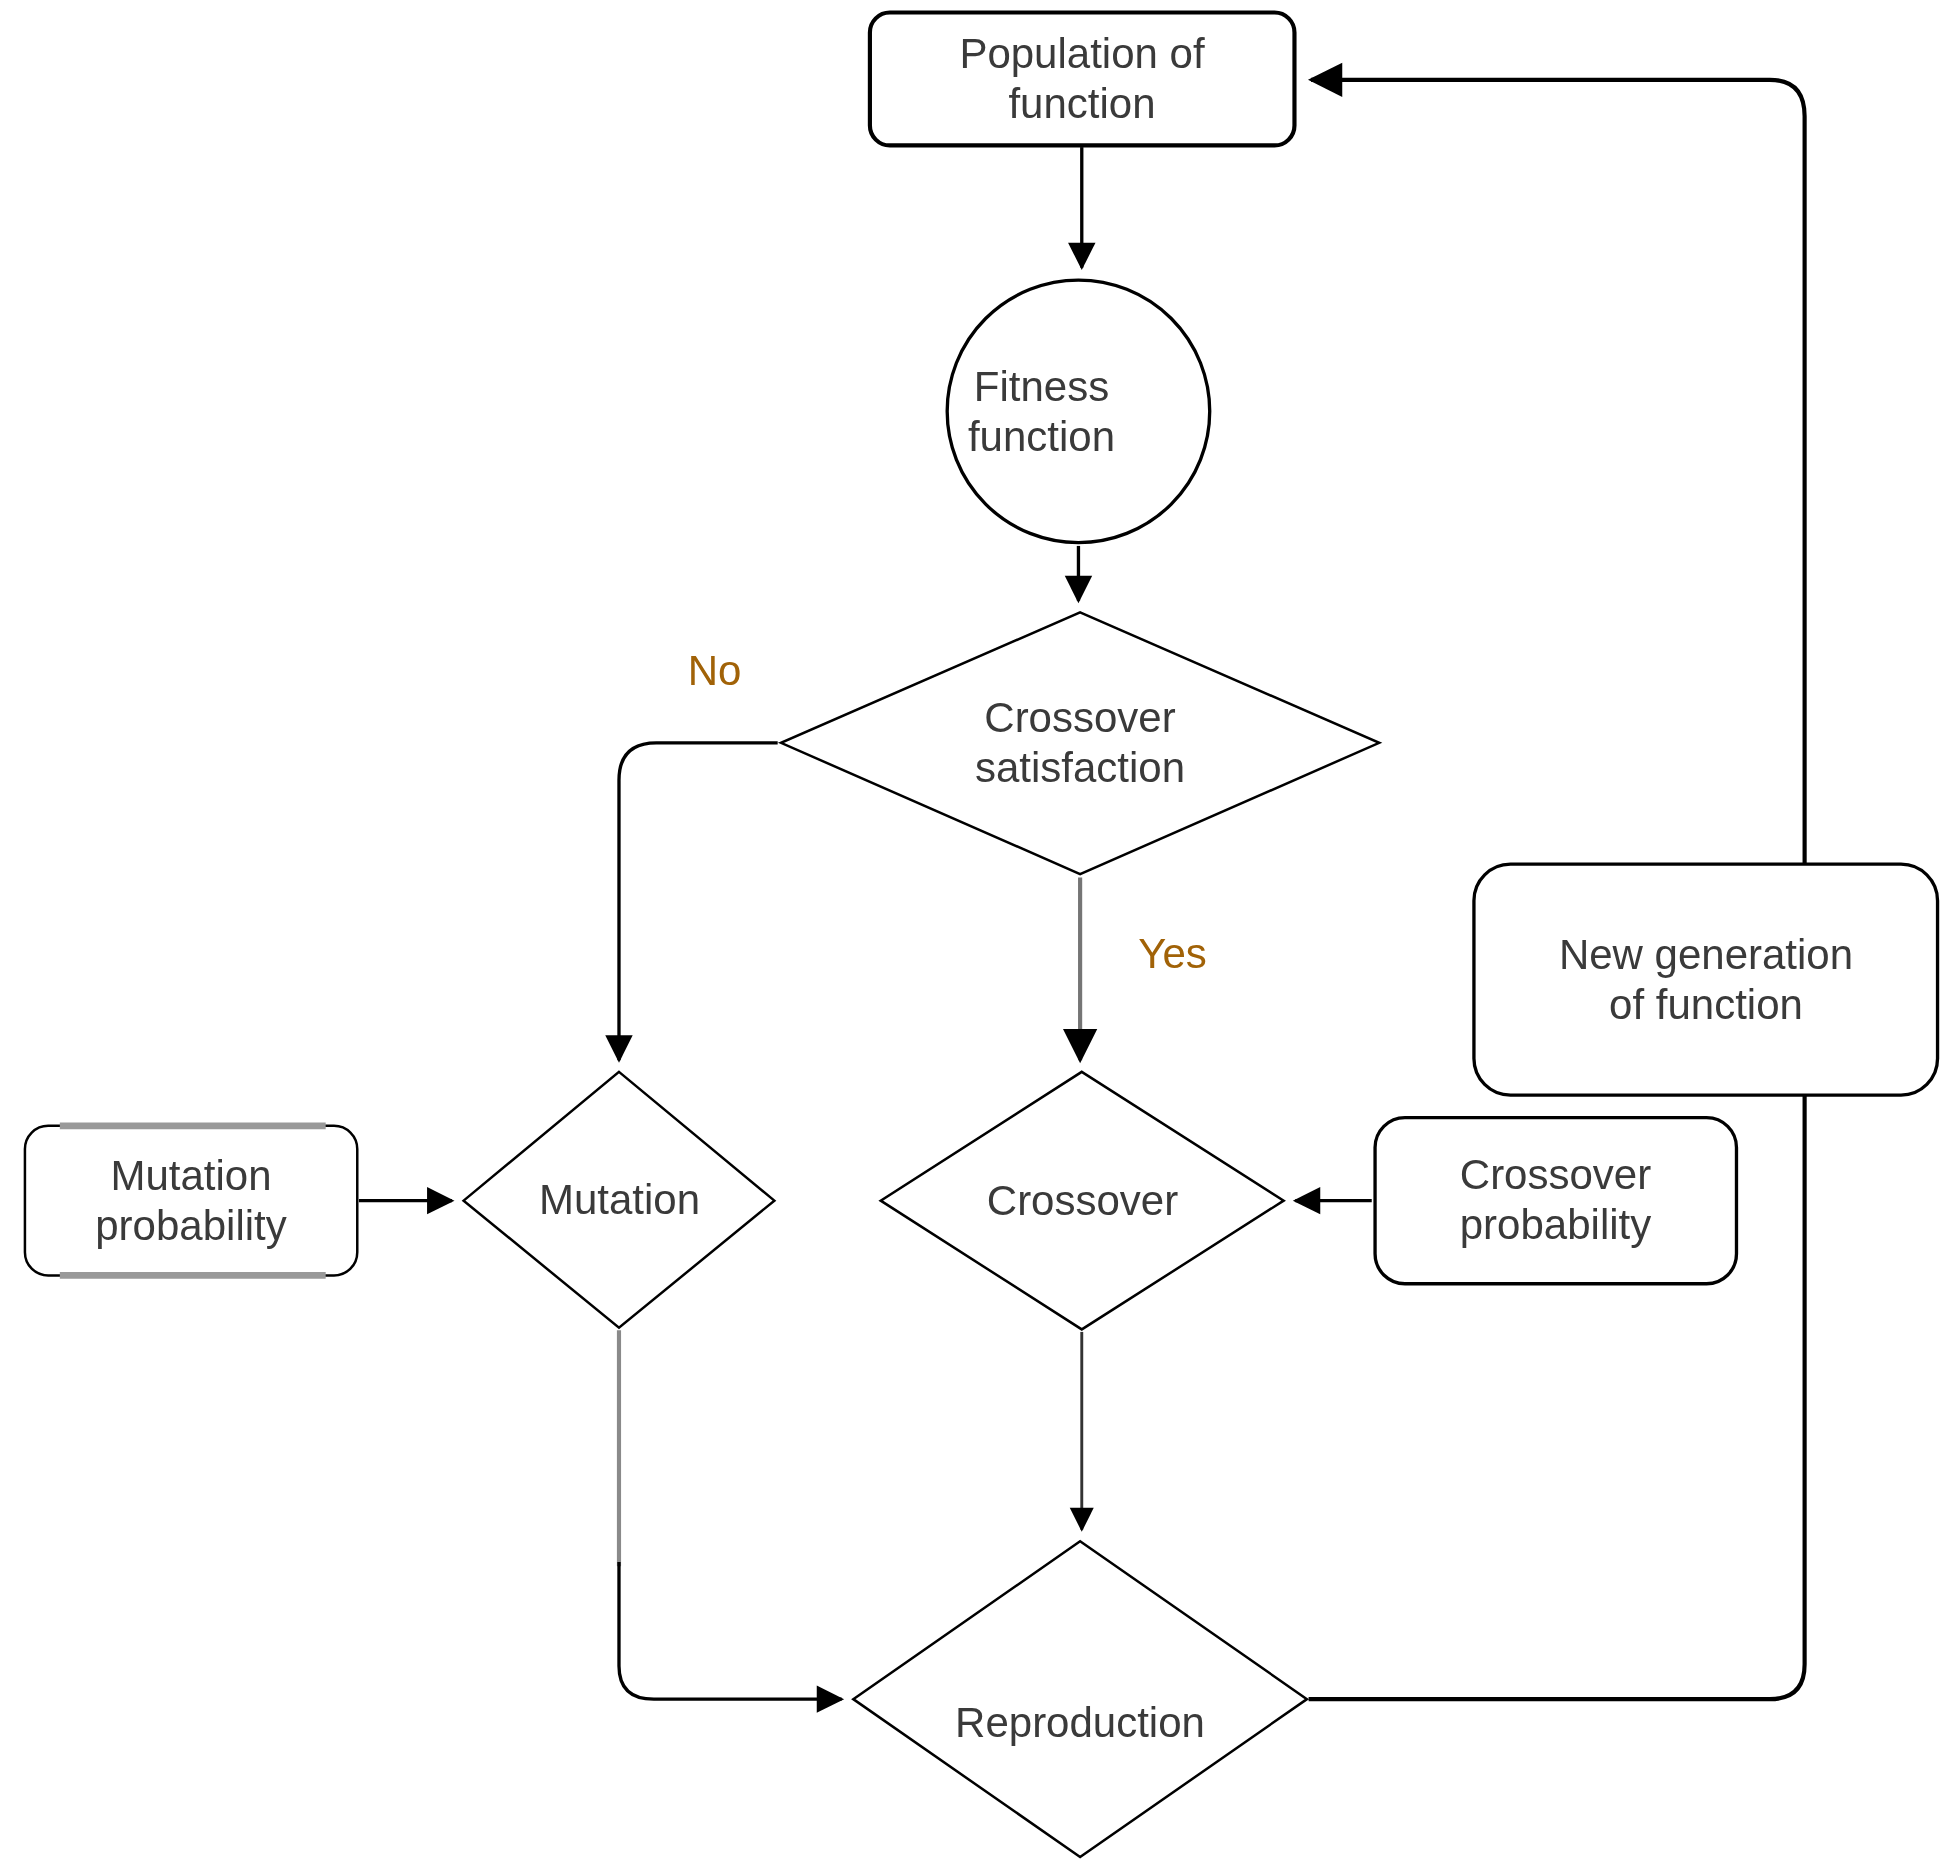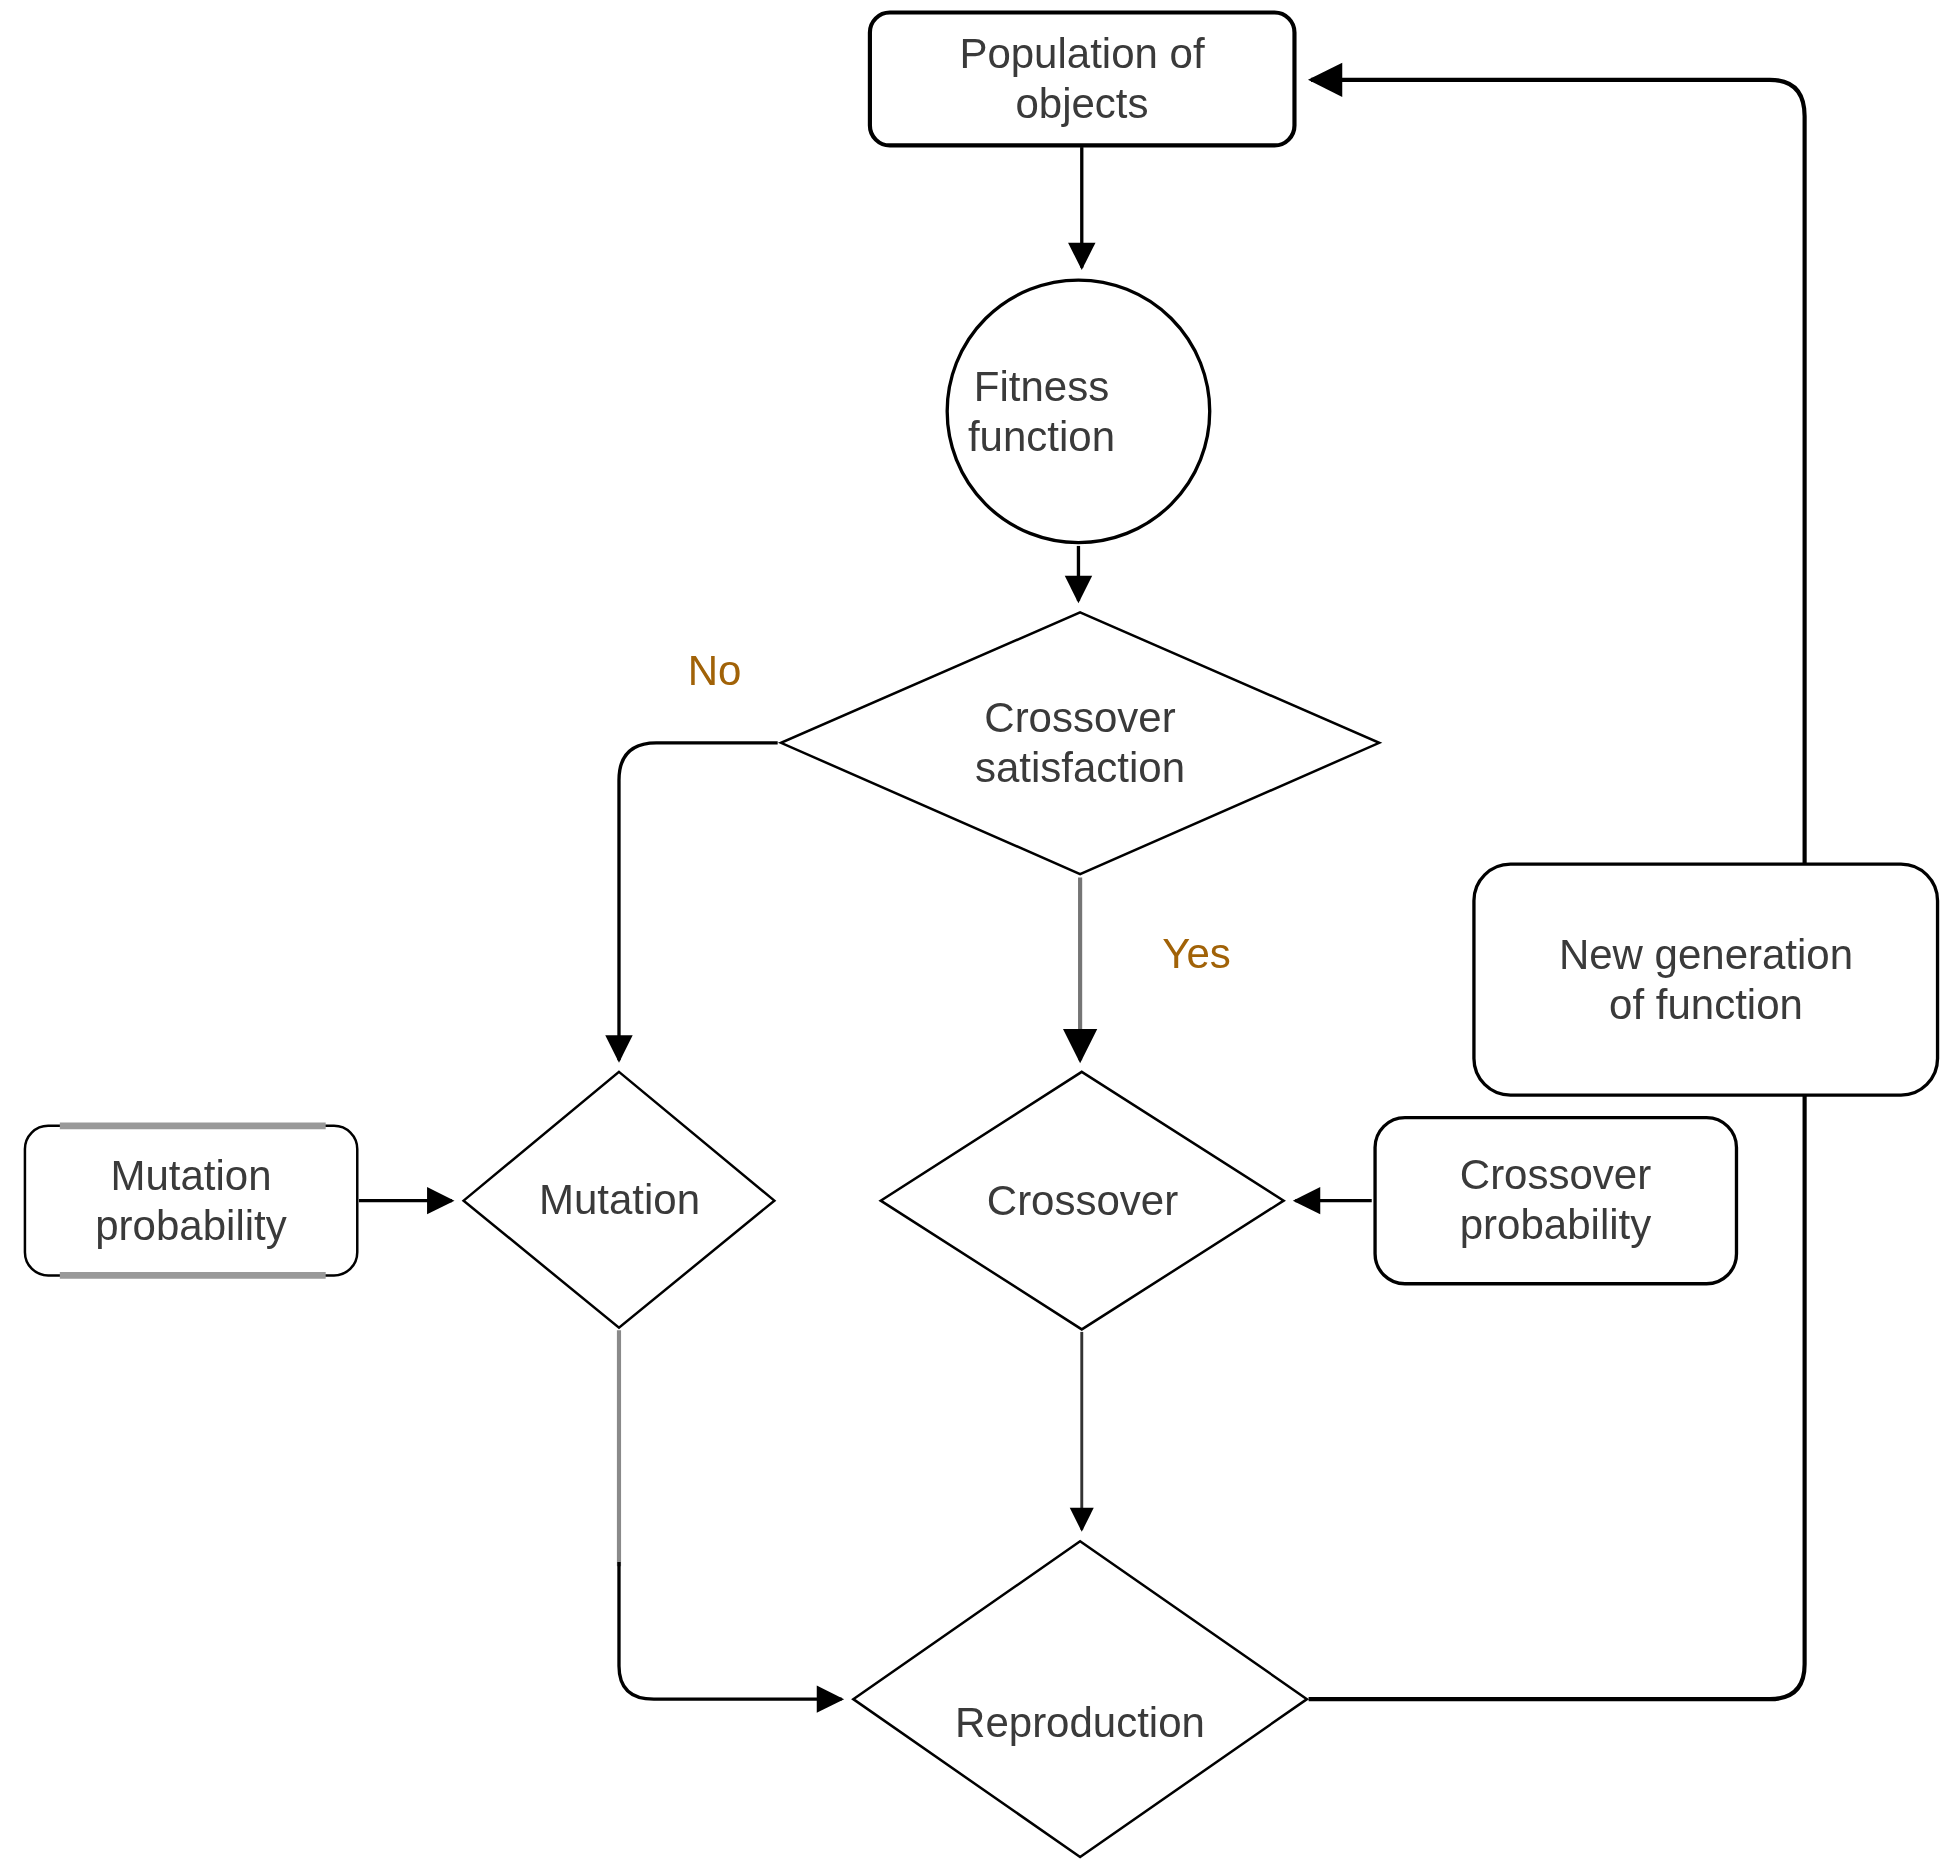--- a/index.html
+++ b/index.html
@@ -88,21 +88,21 @@
 
     <rect x="30" y="1355" width="400" height="180" rx="28" ry="28" fill="#ffffff" stroke="#000000" stroke-width="3"></rect>
     <path d="M72,1355 H392 M72,1535 H392" fill="none" stroke="#999999" stroke-width="8"></path>
 
     <rect x="1655" y="1345" width="435" height="200" rx="36" ry="36" fill="#ffffff" stroke="#000000" stroke-width="4"></rect>
 
     <rect x="1774" y="1040" width="558" height="278" rx="44" ry="44" fill="#ffffff" stroke="#000000" stroke-width="4"></rect>
   </svg>
 
   <div class="label" style="left:870px; top:12.5px; width:424px; height:133px;">Population of
-objects</div>
+function</div>
 
   <div class="label" style="left:910px; top:280px; width:263px; height:263px;">Fitness
 function</div>
 
   <div class="label" style="left:781px; top:612px; width:598px; height:262px;">Crossover
 satisfaction</div>
 
   <div class="label" style="left:1474px; top:864px; width:464px; height:231px;">New generation
 of function</div>
 
@@ -113,16 +113,16 @@
 
   <div class="label" style="left:881px; top:1072px; width:403px; height:258px;">Crossover</div>
 
   <div class="label" style="left:1375px; top:1117px; width:361px; height:166px;">Crossover
 probability</div>
 
   <div class="label" style="left:853px; top:1565px; width:454px; height:316px;text-align:right;">Reproduction</div>
 
   <div class="edge-label" style="left:652px; top:635px; width:125px; height:71px;">No</div>
 
-  <div class="edge-label" style="left:1134px; top:918px; width:125px; height:71px;">Yes</div>
+  <div class="edge-label" style="left:1110px; top:918px; width:125px; height:71px;">Yes</div>
 
 </div>
 
 
 </body></html>

